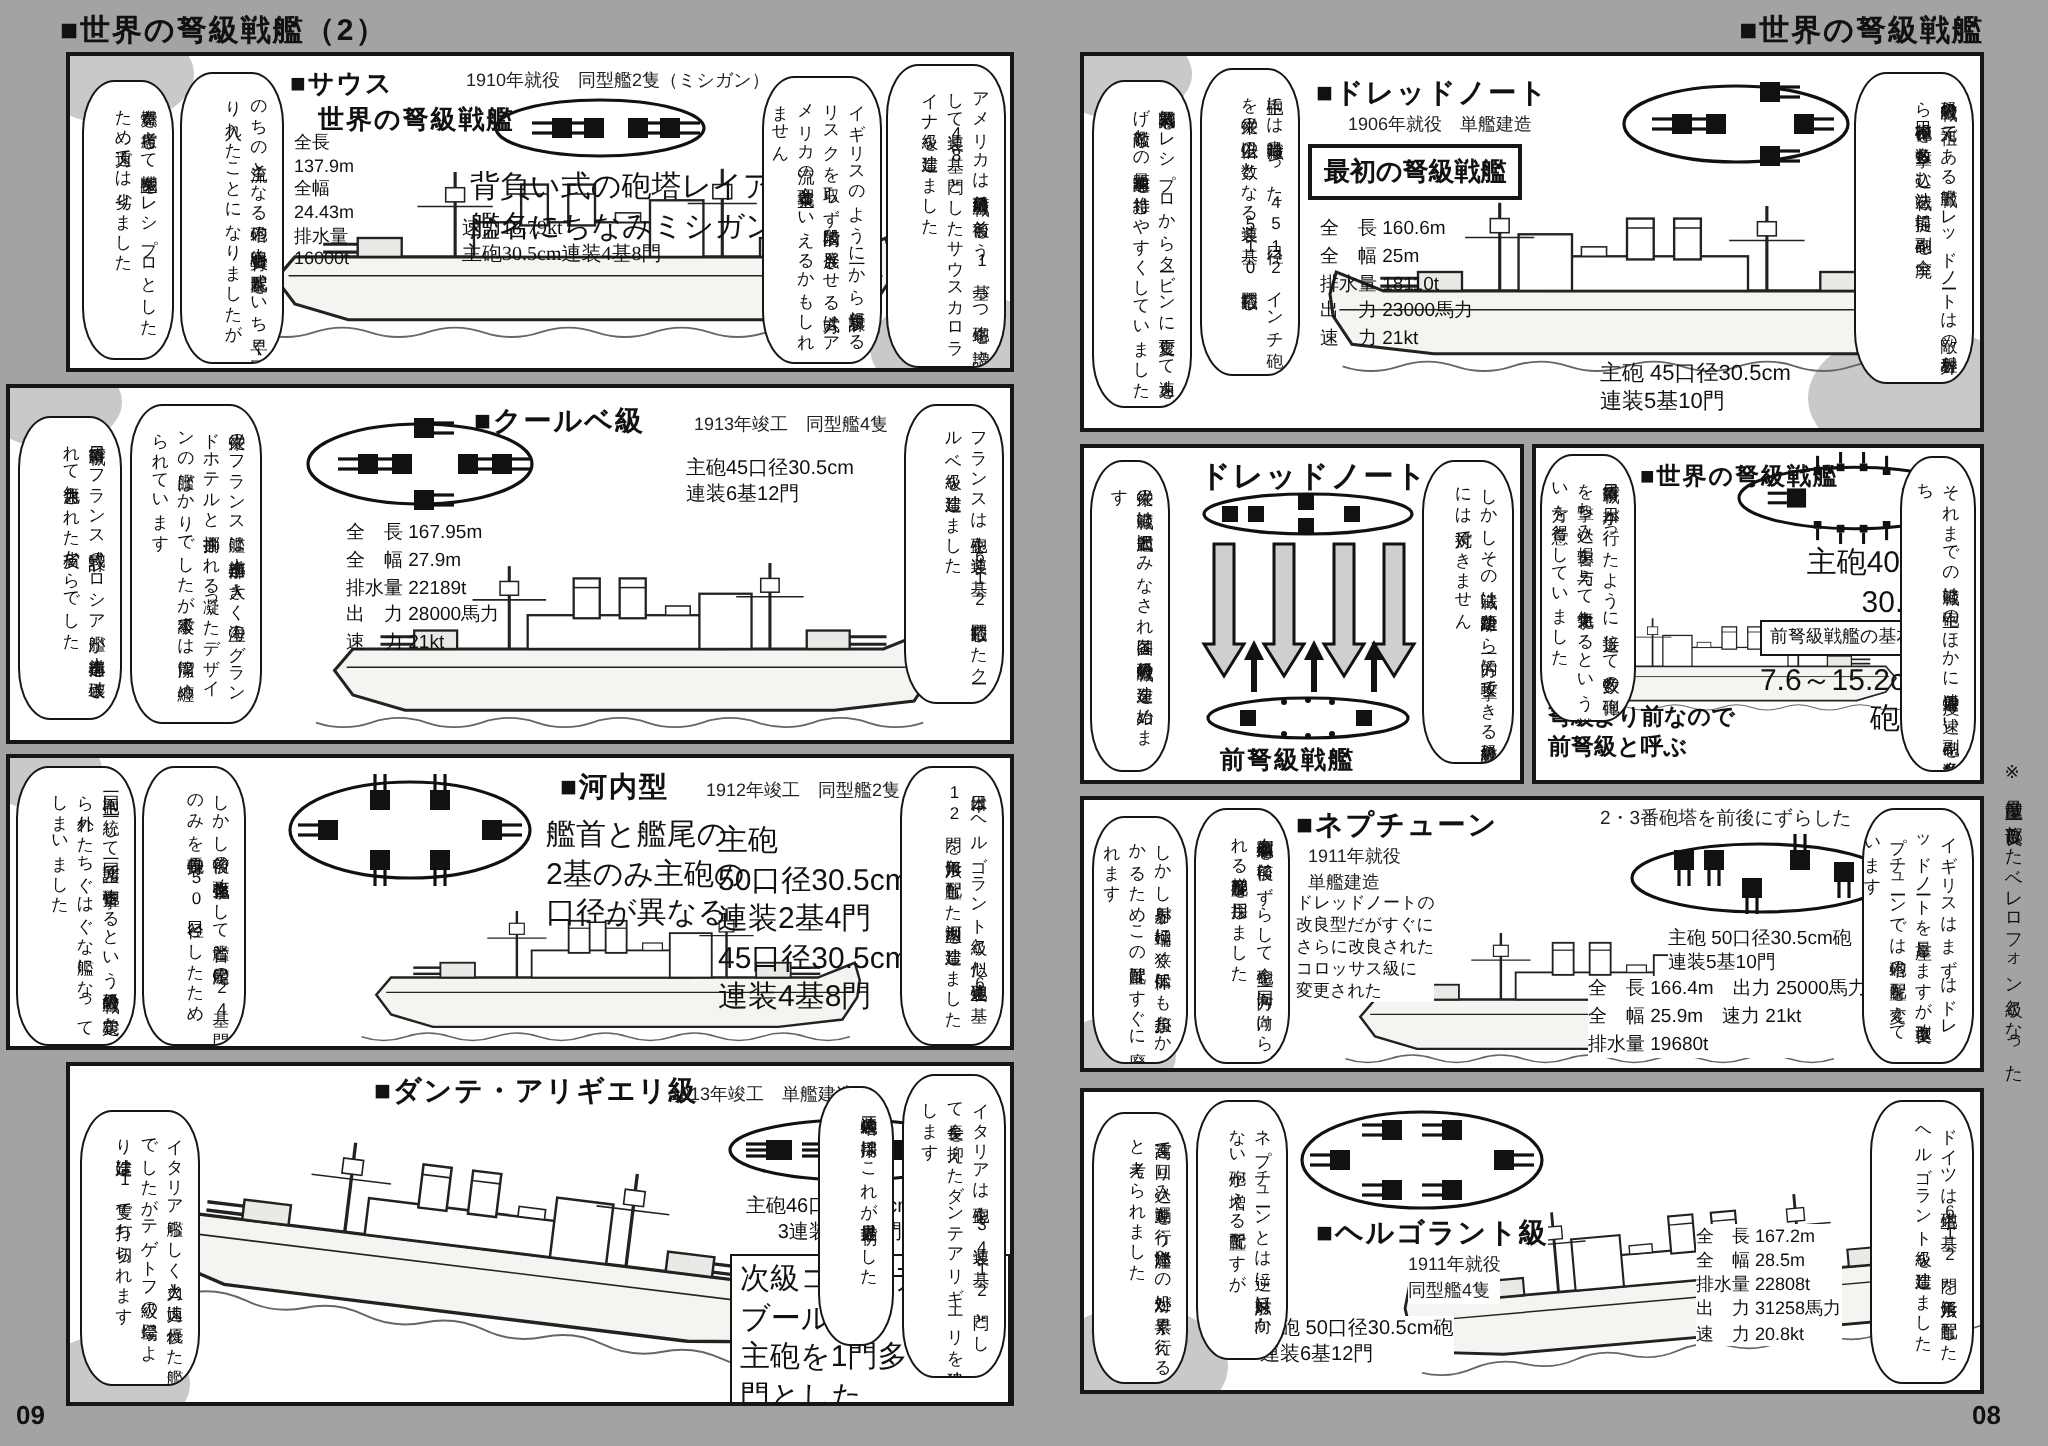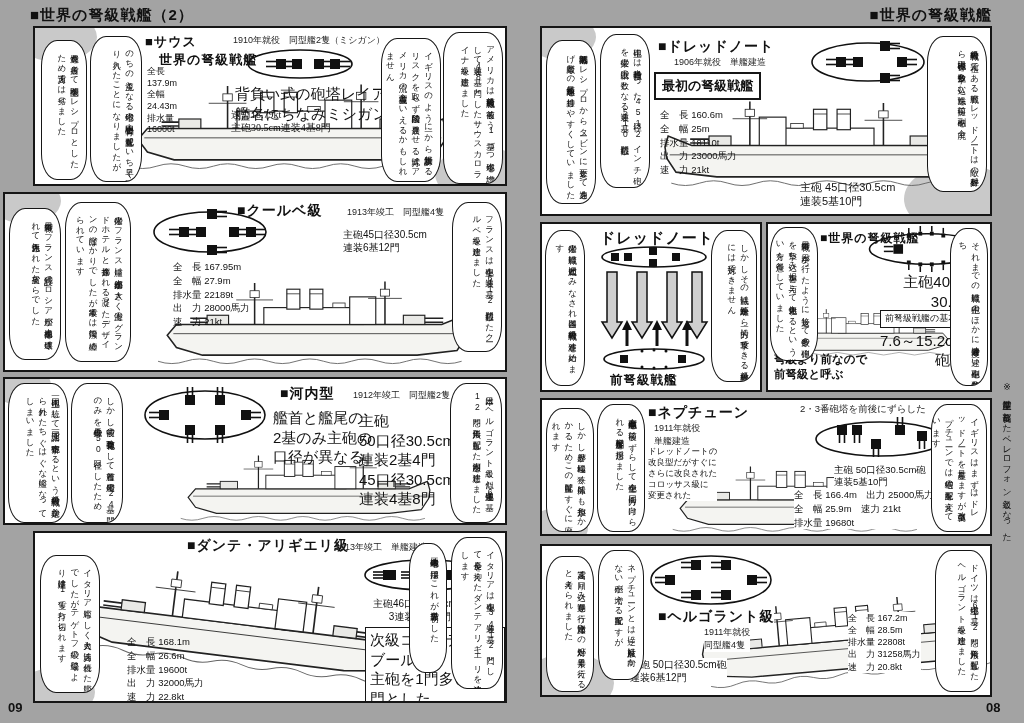--- a/index.html
+++ b/index.html
@@ -205,25 +205,20 @@
       <ellipse class="oval" cx="65" cy="18" rx="61" ry="15"></ellipse>
       <use href="#t3L" x="28" y="18"></use>
         <use href="#t3L" x="56" y="18"></use>
       <use href="#t3L" x="84" y="18"></use>
         <use href="#t3L" x="112" y="18"></use>
     </svg>
     <div class="abs note pre" style="left:338px;top:64px;font-size:10px;text-align:center;">主砲46口径30.5cm砲
 3連装4基12門</div>
     <div class="abs note pre boxed" style="left:330px;top:94px;">次級コンテディカブールは
 主砲を1門多い13門とした</div>
-    <div class="abs specs pre" style="left:92px;top:102px;">全　長 168.1m
-全　幅 26.6m
-排水量 19600t
-出　力 32000馬力
-速　力 22.8kt</div>
     <div class="bubble" style="left:5px;top:22px;width:60px;height:138px;">イタリア艦らしく火力と速力に優れた艦でしたがテゲトフ級の登場により建造は1隻で打ち切られます</div>
     <div class="bubble" style="right:58px;top:10px;width:38px;height:130px;">三連装砲塔の採用はこれが世界最初でした</div>
     <div class="bubble" style="right:2px;top:4px;width:52px;height:152px;">イタリアは主砲を3連装4基12門として全長を抑えたダンテアリギエリを建造します</div>
   </section>
 
   <div class="pagenum" style="left:8px;top:700px;">09</div>
 
   <div class="pagehead" style="right:32px;top:6px;">■世界の弩級戦艦</div>
 
   <section class="panel" style="left:540px;top:26px;width:452px;height:190px;">

